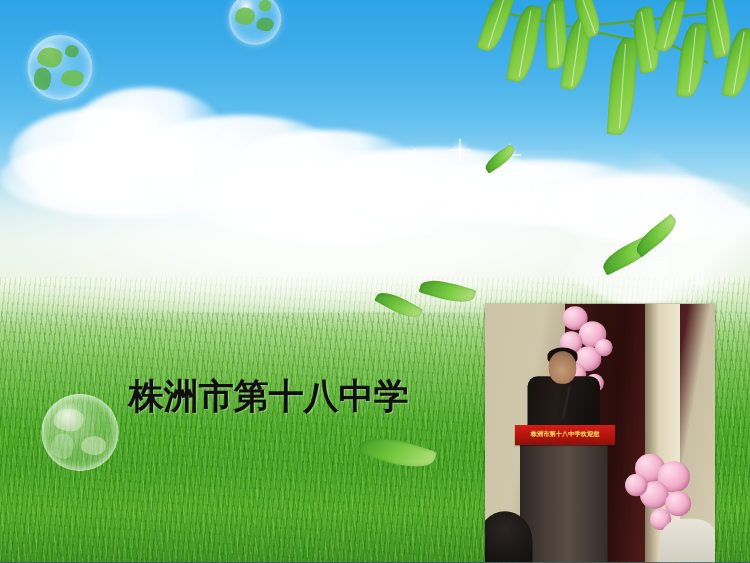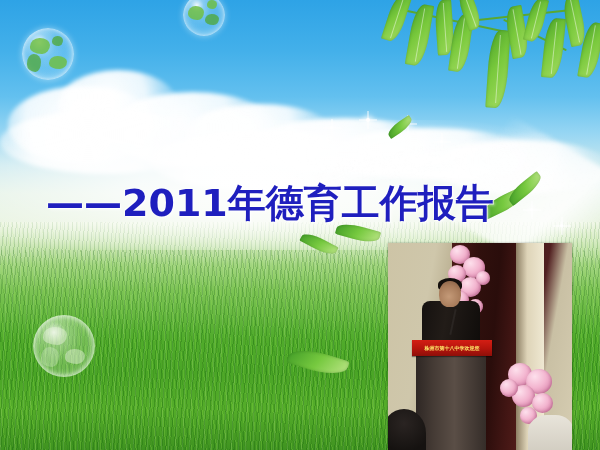--- a/index.html
+++ b/index.html
@@ -440,23 +440,23 @@
   <div class="spark" style="left:132px;top:114px;width:3px;height:3px;"></div>
 
   <div class="bl" style="left:480px;top:196px;width:46px;height:15px;transform:rotate(-26deg);"></div>
   <div class="bl" style="left:505px;top:182px;width:40px;height:13px;transform:rotate(-38deg);"></div>
   <div class="bl" style="left:386px;top:122px;width:28px;height:10px;transform:rotate(-34deg);"></div>
   <div class="bl" style="left:336px;top:226px;width:44px;height:14px;transform:rotate(16deg);"></div>
   <div class="bl" style="left:300px;top:238px;width:38px;height:12px;transform:rotate(28deg);"></div>
 
   <div class="bl" style="left:288px;top:352px;width:60px;height:20px;transform:rotate(18deg);border-radius:70% 8% 70% 8%;"></div>
 
-  <div class="title">——2011年德育工作报告</div>
 
   <div class="subtitle-block">
+    <div>株洲市第十八中学</div>
   </div>
 
   <div class="photo">
     <div class="ph-wall"></div>
     <div class="ph-curtain"></div>
     <div class="ph-lightwall"></div>
 
     <div class="ph-balloon" style="left:62px;top:2px;width:20px;height:19px;"></div>
     <div class="ph-balloon" style="left:75px;top:14px;width:22px;height:21px;"></div>
     <div class="ph-balloon" style="left:60px;top:22px;width:18px;height:18px;"></div>

